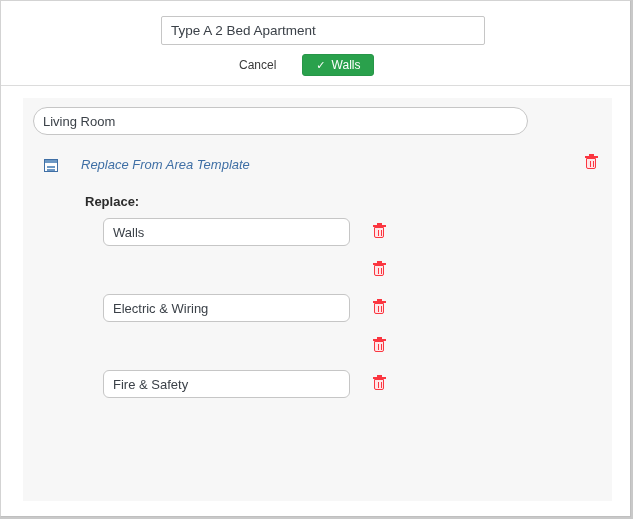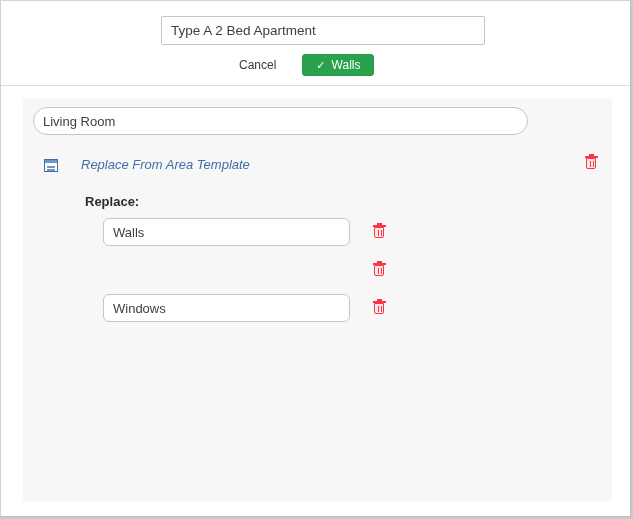--- a/index.html
+++ b/index.html
@@ -315,30 +315,45 @@
         </div>
 
         <div class="section-row">
           <button class="section-delete-btn" type="button">
             <span class="trash">
               <span class="handle"></span><span class="lid"></span><span class="can"></span>
             </span>
           </button>
         </div>
 
-
-        <div class="section-row">
-          <input class="section-input" type="text" value="Windows" style="">
-          <button class="section-delete-btn" type="button">
-            <span class="trash">
-              <span class="handle"></span><span class="lid"></span><span class="can"></span>
-            </span>
-          </button>
-        </div>
-
-
+        <div class="section-row">
+          <input class="section-input" type="text" value="Electric &amp; Wiring" style="">
+          <button class="section-delete-btn" type="button">
+            <span class="trash">
+              <span class="handle"></span><span class="lid"></span><span class="can"></span>
+            </span>
+          </button>
+        </div>
+
+        <div class="section-row">
+          <button class="section-delete-btn" type="button">
+            <span class="trash">
+              <span class="handle"></span><span class="lid"></span><span class="can"></span>
+            </span>
+          </button>
+        </div>
+
+
+        <div class="section-row">
+          <input class="section-input" type="text" value="Fire &amp; Safety" style="">
+          <button class="section-delete-btn" type="button">
+            <span class="trash">
+              <span class="handle"></span><span class="lid"></span><span class="can"></span>
+            </span>
+          </button>
+        </div>
 
       </div>
 
     </div>
   </div>
 
 </div>
 
 </body></html>

